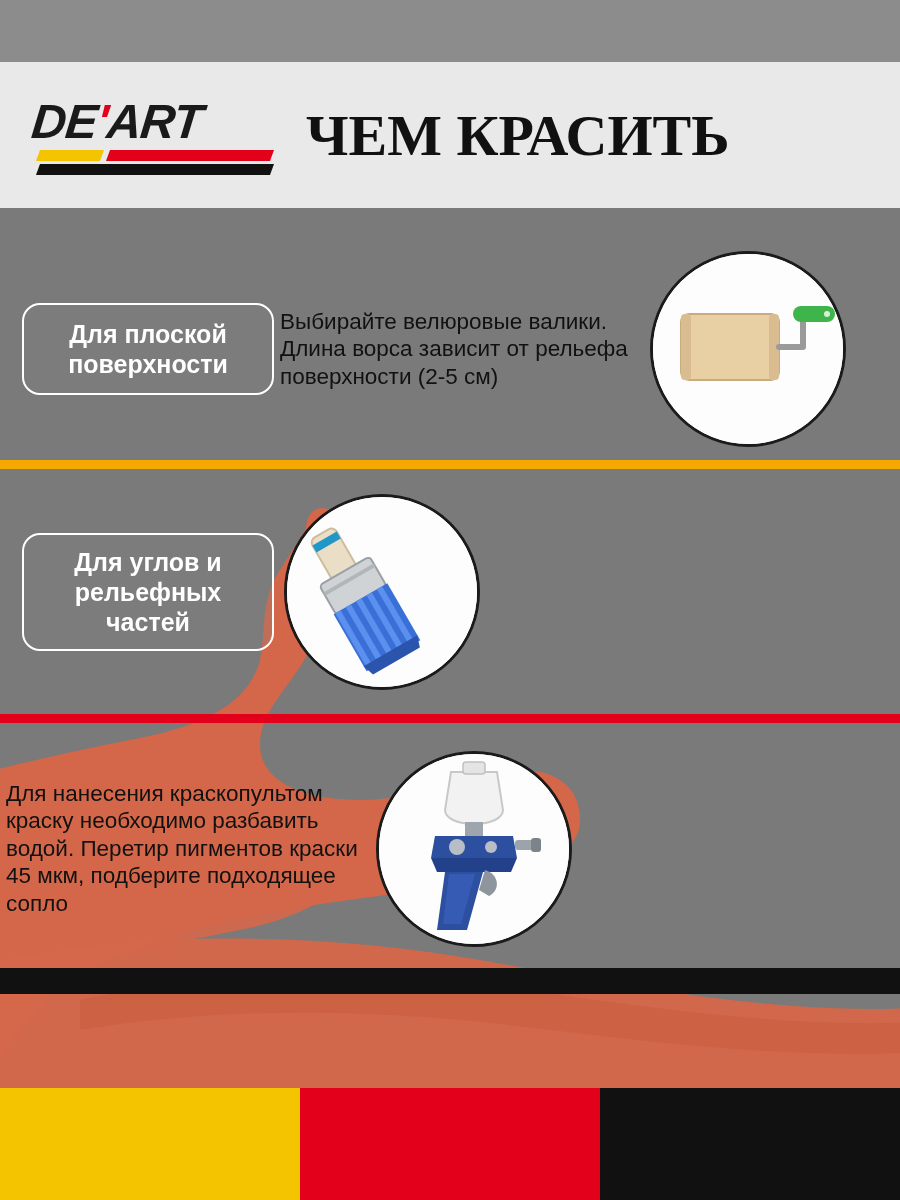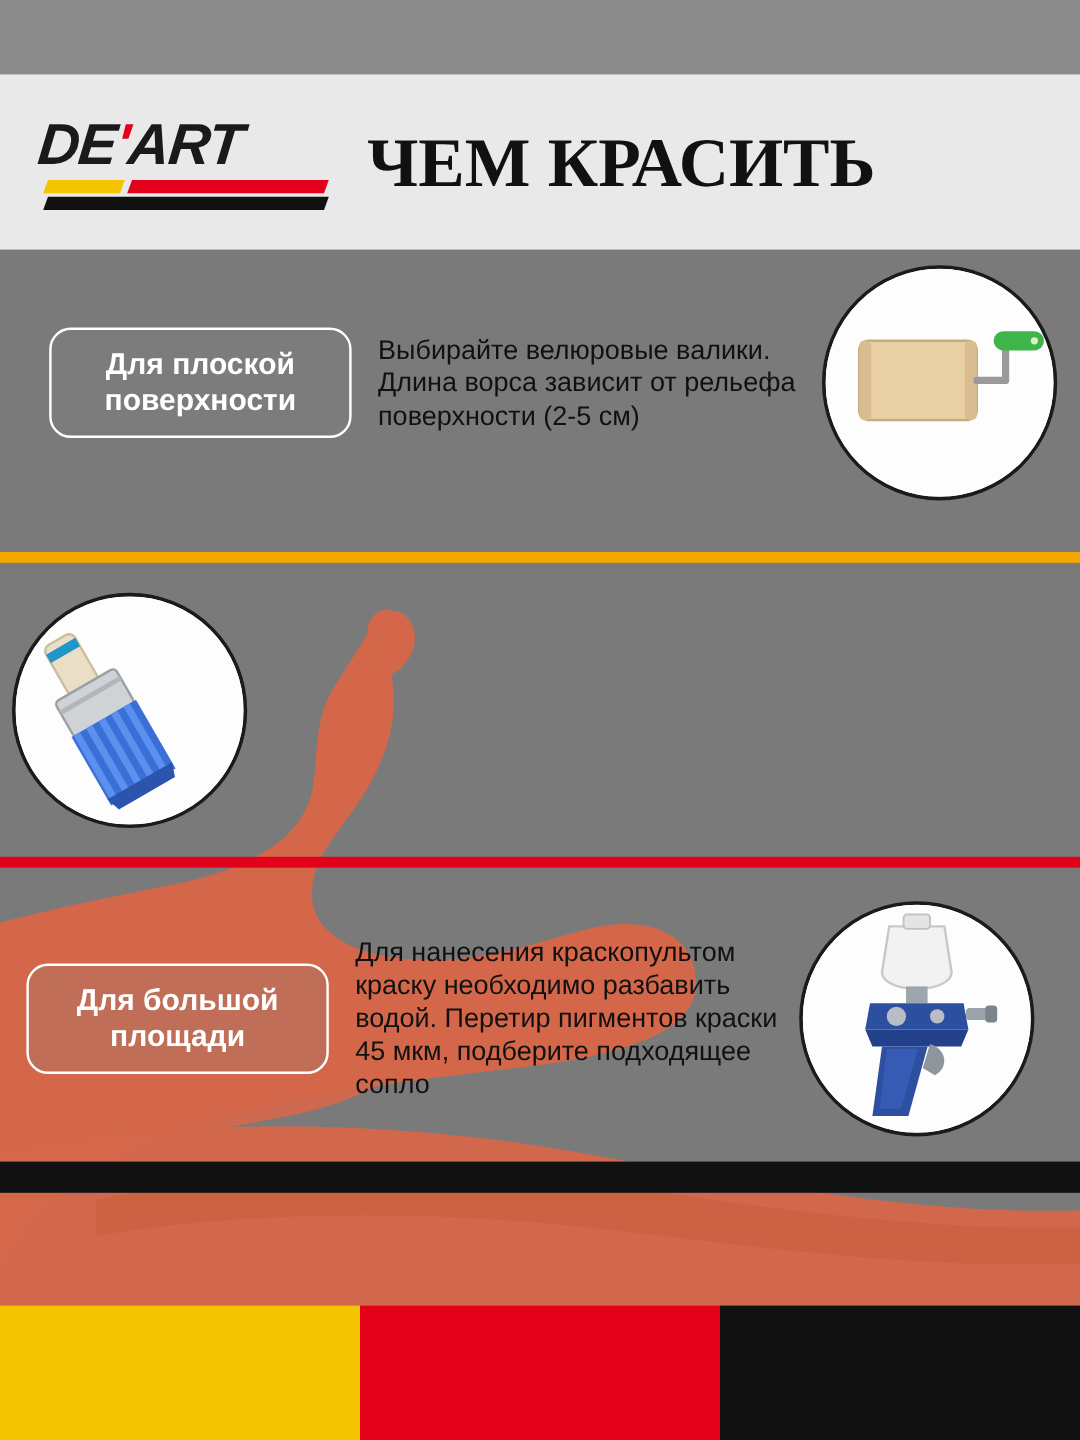--- a/index.html
+++ b/index.html
@@ -80,21 +80,21 @@
     pointer-events: none;
   }
 
   
   .row {
     position: absolute;
     left: 0; width: 900px;
     display: flex;
     align-items: center;
   }
-  #row-1 { top: 194px;  height: 250px; justify-content: center; }
+  #row-1 { top: 224px;  height: 250px; }
   #row-2 { top: 472px;  height: 240px; }
   #row-3 { top: 726px;  height: 245px; }
 
   .pill {
     margin-left: 22px;
     width: 252px;
     min-height: 92px;
     border: 2px solid #ffffff;
     border-radius: 18px;
     background: rgba(130,130,130,0.25);
@@ -103,21 +103,21 @@
     font-weight: bold;
     line-height: 1.2;
     display: flex;
     align-items: center;
     justify-content: center;
     text-align: center;
     padding: 12px 10px;
     flex: 0 0 auto;
   }
   .desc {
-    margin-left: 22px;
+    margin-left: 6px;
     width: 360px;
     color: #111111;
     font-size: 22.5px;
     line-height: 1.22;
     flex: 0 0 auto;
   }
   .photo {
     position: relative;
     margin-left: 10px;
     width: 196px; height: 196px;
@@ -202,20 +202,21 @@
           <rect x="140" y="52" width="42" height="16" rx="8" fill="#3db54a"></rect>
           <circle cx="174" cy="60" r="3" fill="#d7f0d2"></circle>
         </g>
       </svg>
     </div>
   </div>
 
   <div class="divider" id="divider-1"></div>
 
   <div class="row" id="row-2">
+    <div class="pill">Для углов и рельефных частей</div>
     <div class="photo">
       <svg width="190" height="190" viewBox="0 0 190 190" xmlns="http://www.w3.org/2000/svg">
         <rect x="0" y="0" width="190" height="190" fill="#fdfdfd"></rect>
         <g transform="rotate(-30 95 95)">
           <rect x="58" y="14" width="28" height="48" rx="6" fill="#eadfc6" stroke="#cdbd9c" stroke-width="2"></rect>
           <rect x="58" y="20" width="28" height="8" fill="#2196c9"></rect>
           <rect x="44" y="58" width="58" height="34" rx="4" fill="#cfd3d6" stroke="#9aa0a4" stroke-width="2"></rect>
           <rect x="44" y="66" width="58" height="4" fill="#b0b6ba"></rect>
           <rect x="42" y="90" width="62" height="66" fill="#3a6fd8"></rect>
           <g fill="#5b90ee">
@@ -227,21 +228,20 @@
           </g>
           <path d="M42 150 L104 150 L100 162 L46 162 Z" fill="#2b55ad"></path>
         </g>
       </svg>
     </div>
   </div>
 
   <div class="divider" id="divider-2"></div>
 
   <div class="row" id="row-3">
-    <div class="pill">Для большой площади</div>
     <div class="desc">Для нанесения краскопультом краску необходимо разбавить водой. Перетир пигментов краски 45 мкм, подберите подходящее сопло</div>
     <div class="photo">
       <svg width="190" height="190" viewBox="0 0 190 190" xmlns="http://www.w3.org/2000/svg">
         <rect x="0" y="0" width="190" height="190" fill="#fdfdfd"></rect>
         <g>
           <path d="M72 18 L118 18 L124 56 C124 64 112 70 95 70 C78 70 66 64 66 56 Z" fill="#f2f2f2" stroke="#c8c8c8" stroke-width="2"></path>
           <rect x="84" y="8" width="22" height="12" rx="3" fill="#e4e4e4" stroke="#c0c0c0" stroke-width="1.5"></rect>
           <rect x="86" y="68" width="18" height="14" fill="#9fa5ad"></rect>
           <path d="M56 82 L134 82 L138 104 L52 104 Z" fill="#2c4fa0"></path>
           <path d="M52 104 L138 104 L132 118 L58 118 Z" fill="#23408a"></path>

